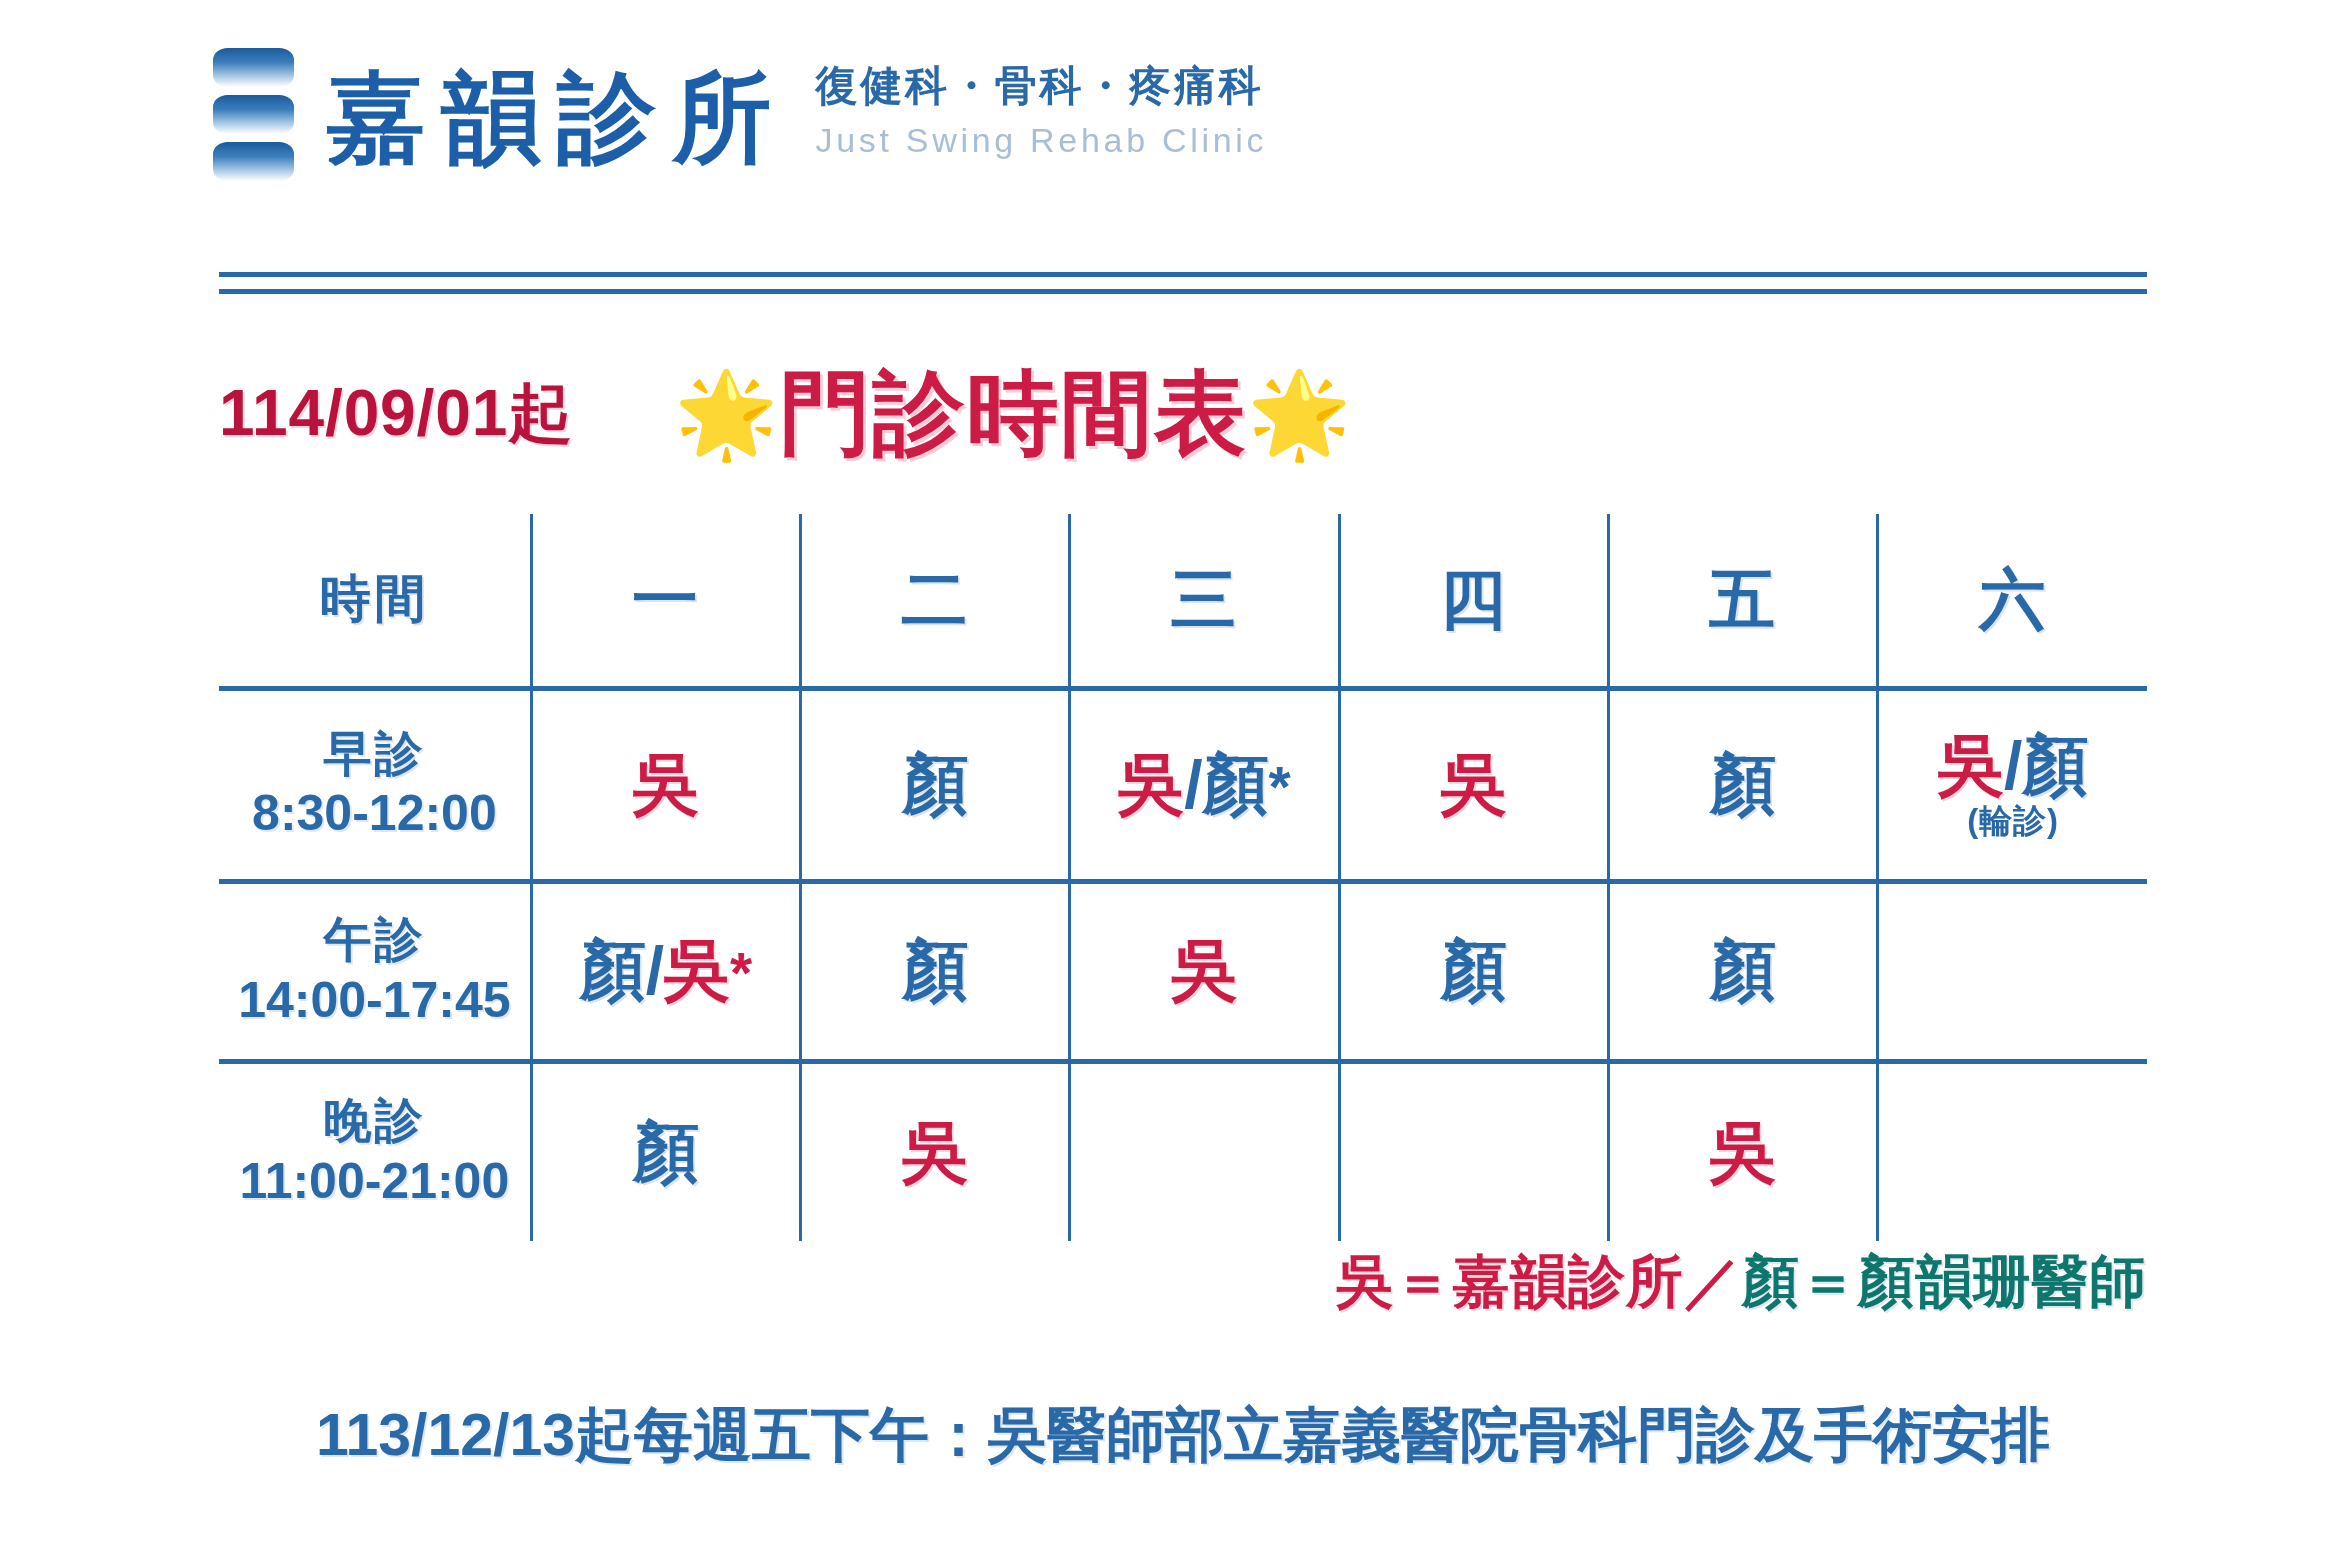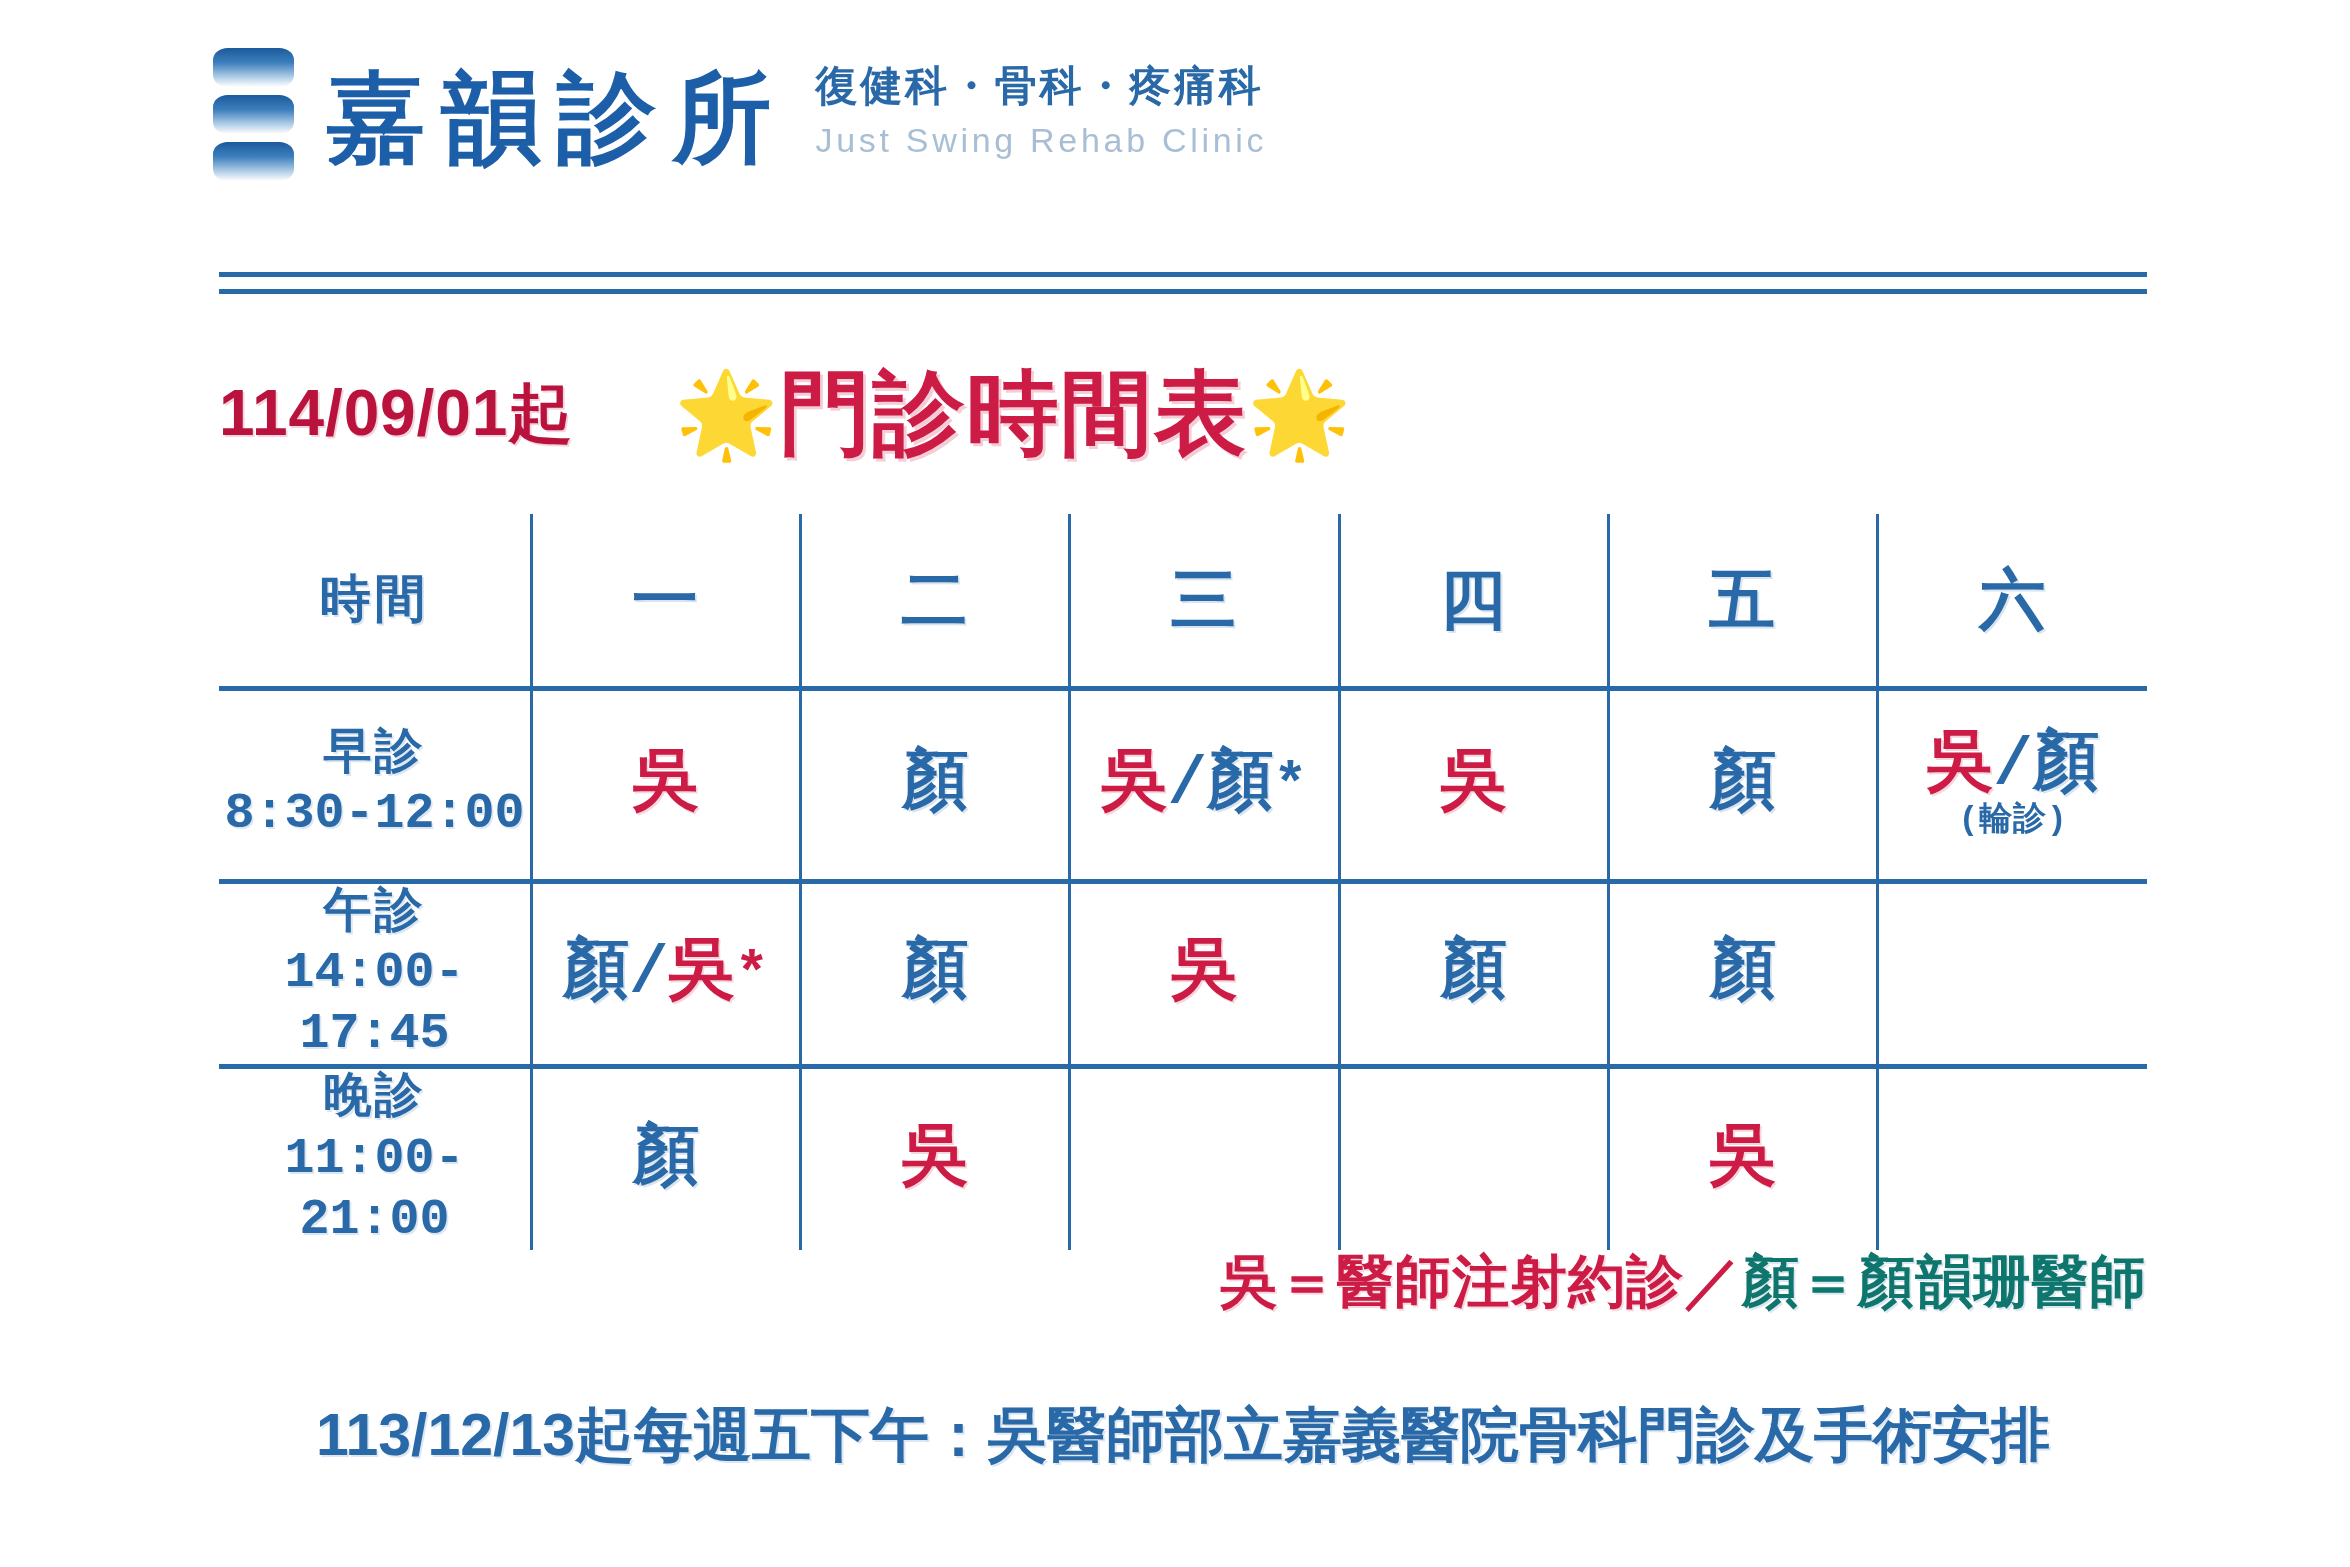--- a/index.html
+++ b/index.html
@@ -135,21 +135,20 @@
   }
 
   
   .schedule {
     position: absolute;
     left: 219px;
     top: 514px;
     width: 1928px;
     border-collapse: collapse;
     table-layout: fixed;
-    font-family: Liberation Mono, monospace;
   }
   .schedule col.c-time { width: 312px; }
   .schedule col.c-day  { width: 269px; }
 
   .schedule th, .schedule td {
     border-left: 3.7px solid #2a69a8;
     text-align: center;
     vertical-align: middle;
     padding: 0;
   }
@@ -411,20 +410,20 @@
           </td>
           <td>
             <div class="cell-inner"></div>
           </td>
         </tr>
       </tbody>
   </table>
 
   <div class="notes">
     <div class="note-line1">
-      <span class="wu-txt">吳＝醫師注射約診</span><span class="slash">／</span><span class="yan-txt">顏＝顏韻珊醫師</span>
+      <span class="wu-txt">吳＝嘉韻診所</span><span class="slash">／</span><span class="yan-txt">顏＝顏韻珊醫師</span>
     </div>
   </div>
 
   <div class="note-line3">113/12/13起每週五下午：吳醫師部立嘉義醫院骨科門診及手術安排</div>
 
 </div>
 
 
 </body></html>

